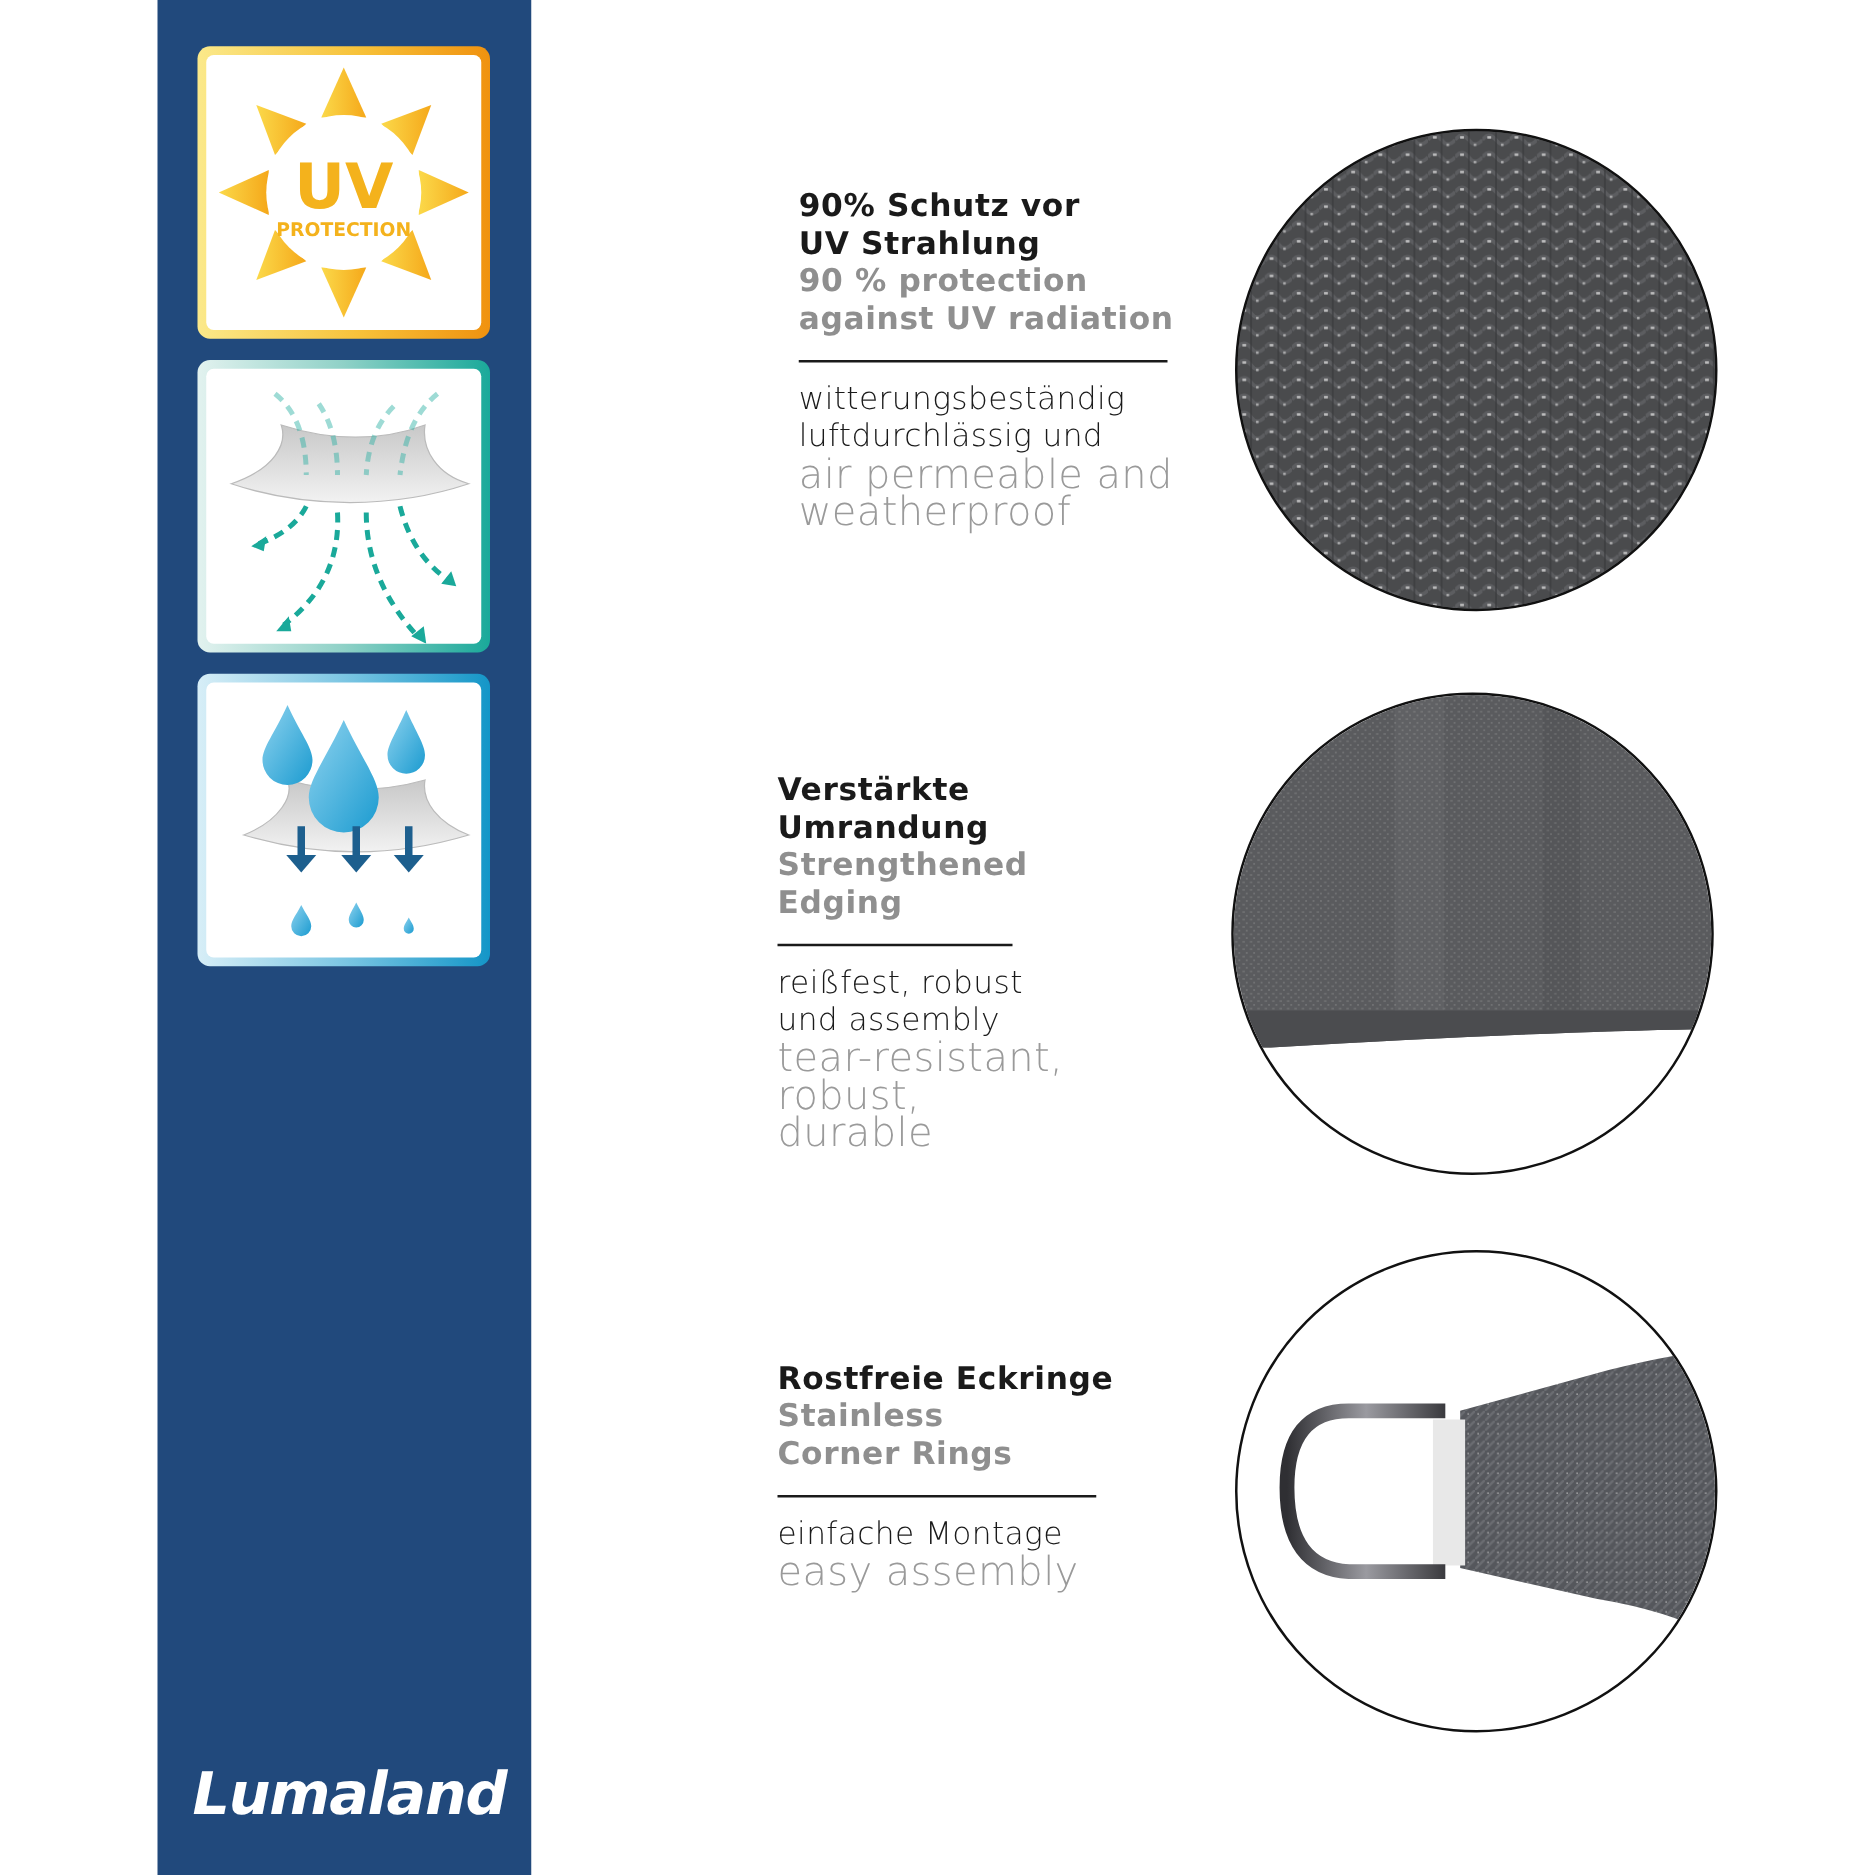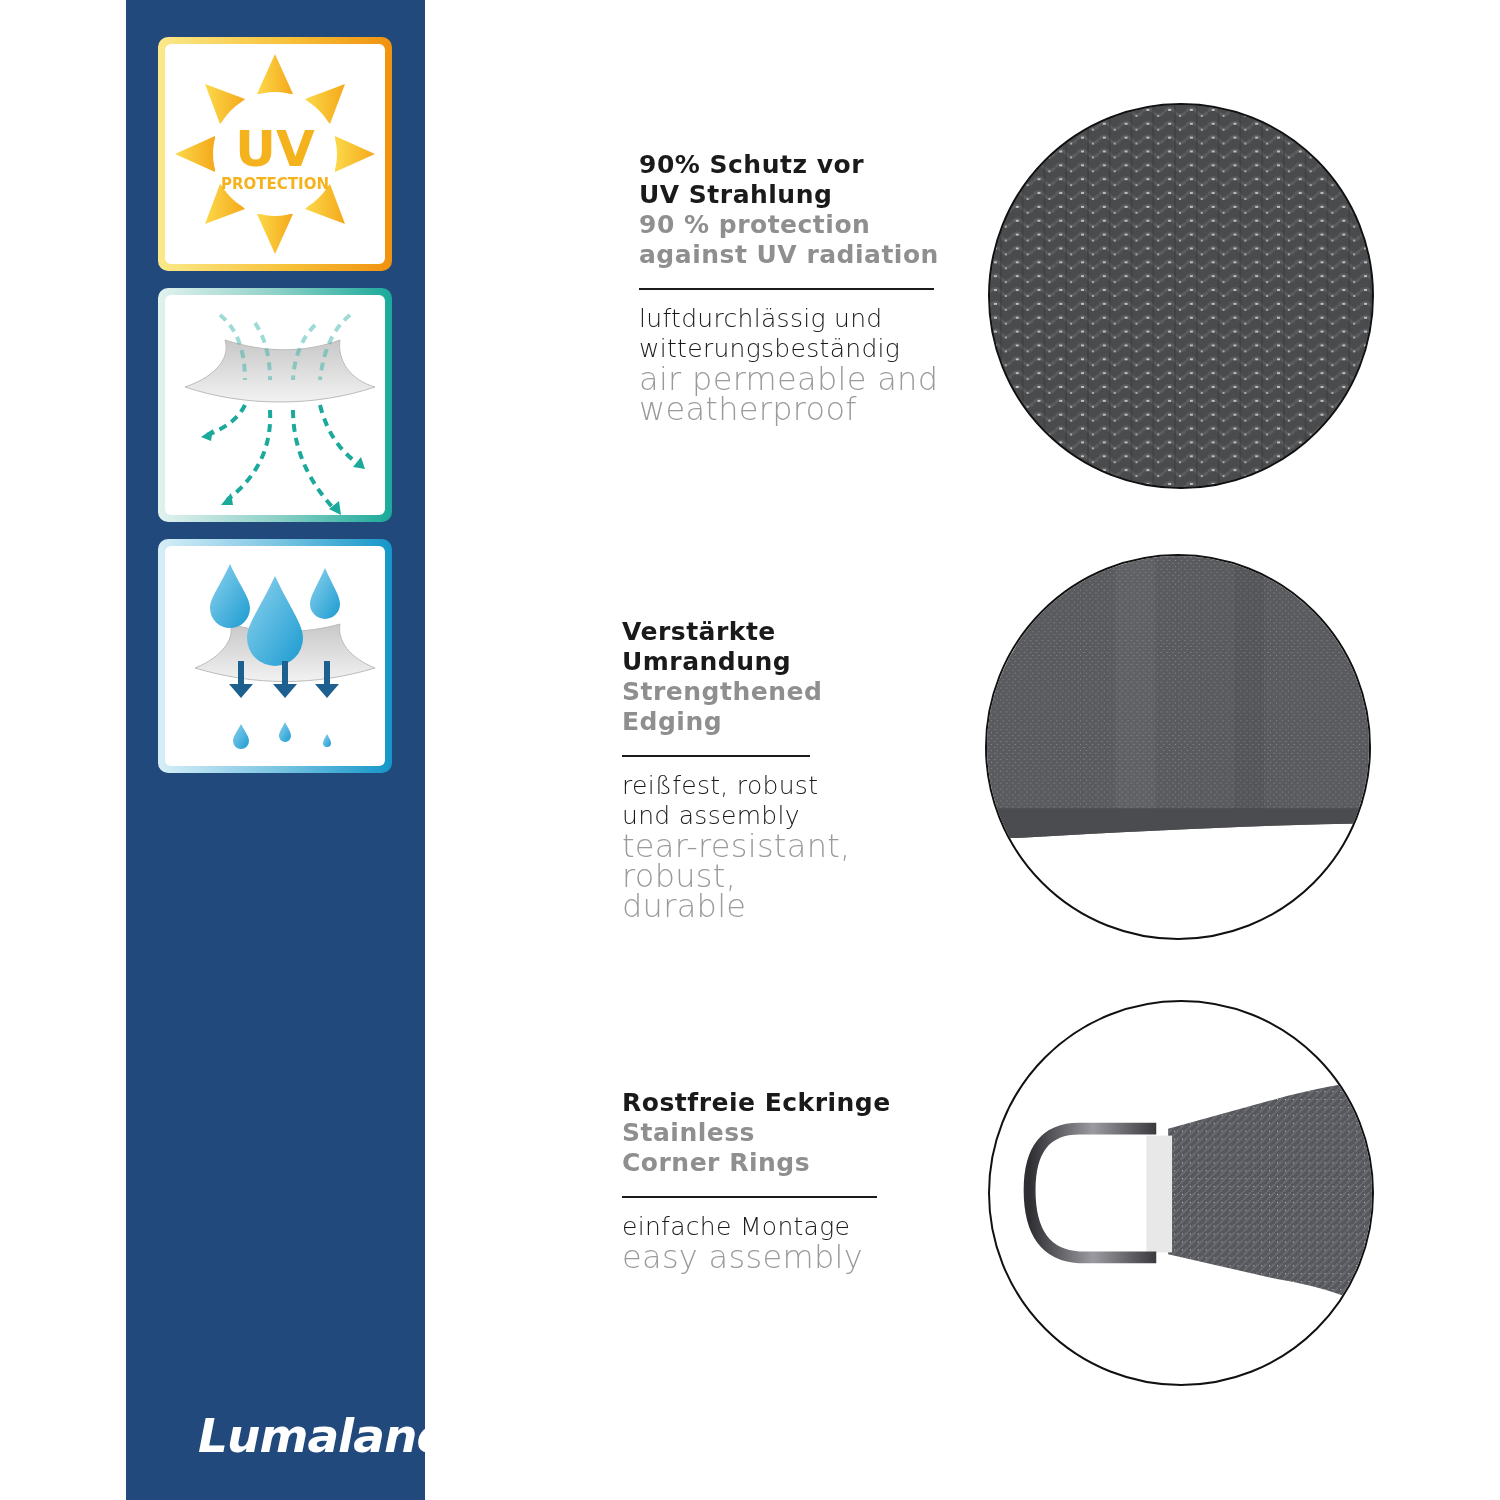--- a/index.html
+++ b/index.html
@@ -20,21 +20,21 @@
     position: relative; overflow: hidden;
   }
   .tile-uv { top: 37px; background: linear-gradient(90deg, #fbe98a 0%, #f7c23a 55%, #f0920f 100%); }
   .tile-air { top: 288px; background: linear-gradient(90deg, #e2f2ef 0%, #8fd1c7 50%, #1aa99a 100%); }
   .tile-water { top: 539px; background: linear-gradient(90deg, #d7eef7 0%, #7cc6e3 50%, #1496c8 100%); }
   .icon-tile svg { position: absolute; left: 0; top: 0; width: 100%; height: 100%; }
 
   .brand {
     position: absolute; left: 28px; top: 1408px; width: 240px;
     color: #ffffff; font-family: "DejaVu Sans", sans-serif; font-weight: bold;
-    font-style: italic; font-size: 47px; letter-spacing: -1px; text-align: right; margin-left: 44px;
+    font-style: italic; font-size: 47px; letter-spacing: -1px; text-align: right;
   }
 
   .feature { position: absolute; left: 622px; }
   .feature .title-de { font-weight: bold; font-size: 25px; line-height: 30px; color: #1a1a1a; letter-spacing: 0.5px; }
   .feature .title-en { font-weight: bold; font-size: 25px; line-height: 30px; color: #8f8f8f; letter-spacing: 0.5px; }
   .feature .rule { height: 2px; background: #1a1a1a; margin-top: 18px; margin-bottom: 14px; }
   .feature .desc-de { font-size: 25px; line-height: 30px; color: #1a1a1a; font-weight: 300; letter-spacing: 0.3px; }
   .feature .desc-en { font-size: 32px; line-height: 30px; color: #9a9a9a; font-weight: 300; letter-spacing: 0.3px; }
   .f1 { top: 150px; width: 300px; margin-left: 17px; }
   .f1 .rule { width: 295px; }
@@ -150,22 +150,22 @@
   <div class="title-de">
     <div>90% Schutz vor</div>
       <div>UV Strahlung</div>
   </div>
   <div class="title-en">
     <div>90 % protection</div>
       <div>against UV radiation</div>
   </div>
   <div class="rule"></div>
   <div class="desc-de">
-    <div>luftdurchlässig und</div>
-      <div>witterungsbeständig</div>
+    <div>witterungsbeständig</div>
+      <div>luftdurchlässig und</div>
   </div>
   <div class="desc-en">
     <div>air permeable and</div>
       <div>weatherproof</div>
   </div>
 </div>
 
 <div class="feature f2">
   <div class="title-de">
     <div>Verstärkte</div>

